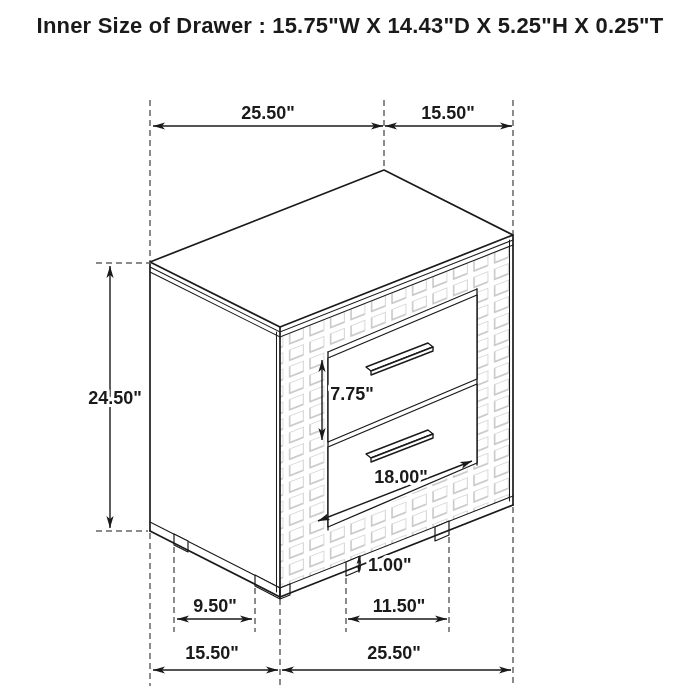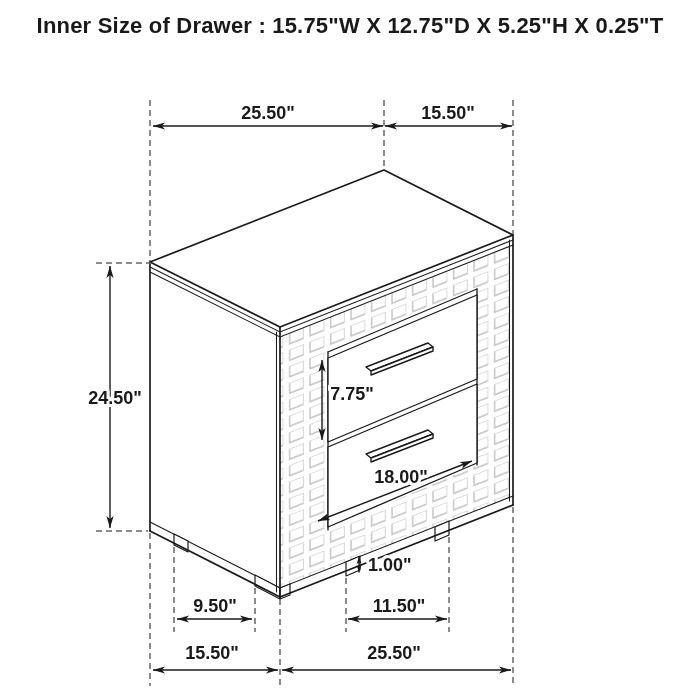--- a/index.html
+++ b/index.html
@@ -31,21 +31,21 @@
   .ahp{fill:var(--line);}
   .lbl{font:700 18px "Liberation Sans",sans-serif;fill:var(--line);
        paint-order:stroke;stroke:#fff;stroke-width:6px;stroke-linejoin:round;
        text-anchor:middle;}
   .lbl.start{text-anchor:start;}
 </style>
 </head>
 <body>
 
 <div class="page">
-  <div class="title">Inner Size of Drawer : 15.75"W X 12.75"D X 5.25"H X 0.25"T</div>
+  <div class="title">Inner Size of Drawer : 15.75"W X 14.43"D X 5.25"H X 0.25"T</div>
 
   <svg width="700" height="700" viewBox="0 0 700 700">
     <defs>
       <pattern id="waffle" width="20.5" height="16.5" patternUnits="userSpaceOnUse" patternTransform="skewY(-21.55)">
         <path class="tex1" d="M2.6,2.4 L2.6,12.6 L16.4,12.6"></path>
         <path class="tex2" d="M2.6,2.4 L16.4,2.4 L16.4,12.6"></path>
       </pattern>
       <marker id="ah" markerUnits="userSpaceOnUse" markerWidth="13" markerHeight="10" refX="12" refY="5" orient="auto-start-reverse">
         <path class="ahp" d="M12,5 L0,1.4 L3,5 L0,8.6 Z"></path>
       </marker>

